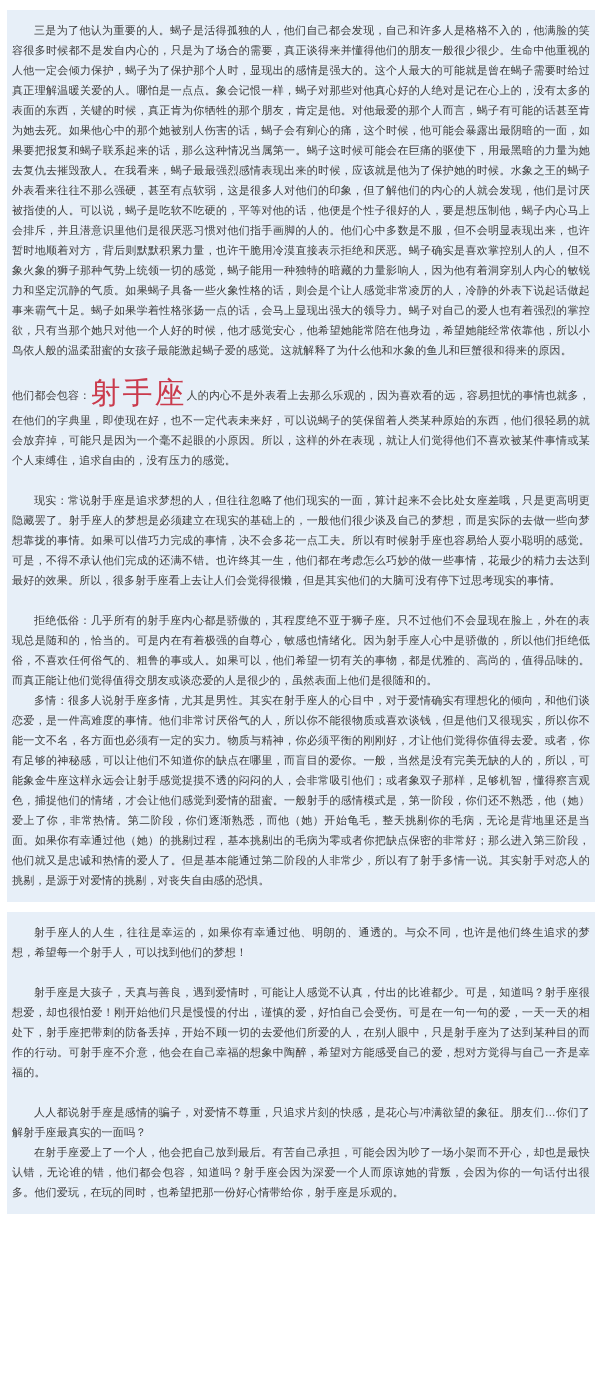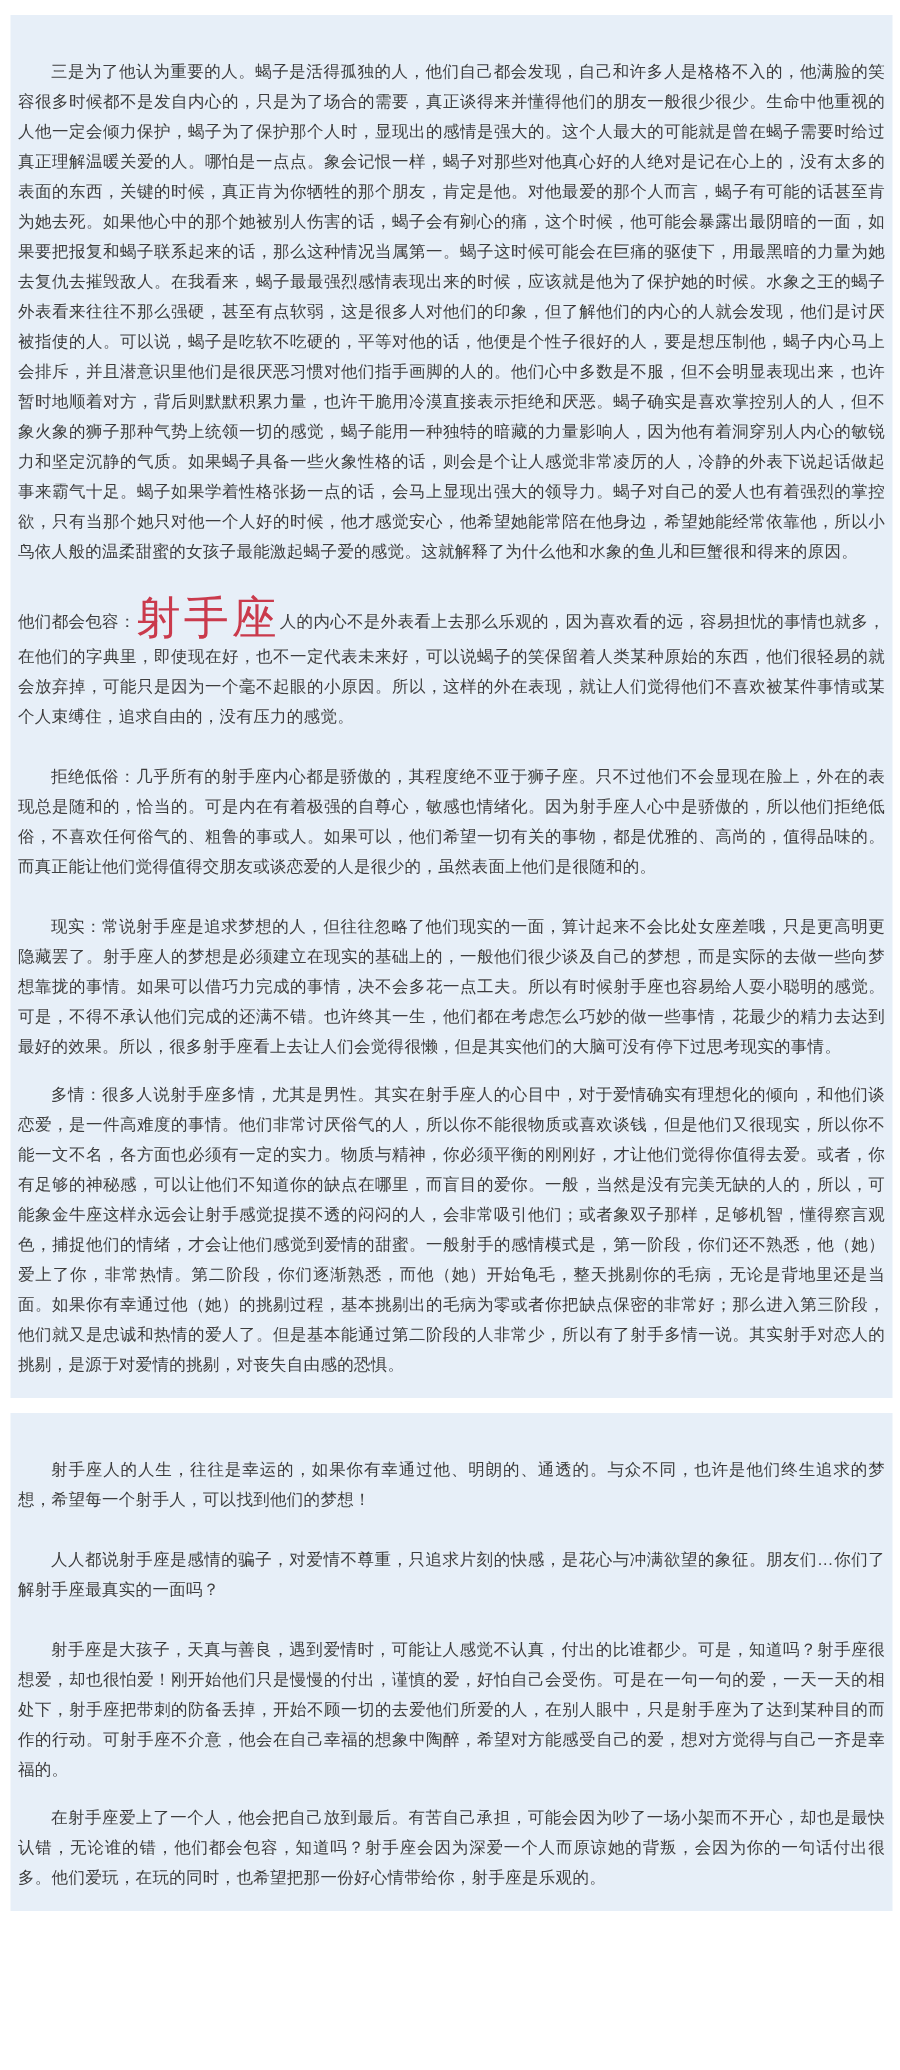--- a/index.html
+++ b/index.html
@@ -10,56 +10,56 @@
   .page {
     width: 600px;
     min-height: 1380px;
     box-sizing: border-box;
     padding: 10px 5px 6px 7px;
     background: #ffffff;
     font-family: "Liberation Sans", "DejaVu Sans", sans-serif;
   }
   .panel {
     background: var(--panel-bg, #e7eff8);
-    padding: 28px 5px 12px 5px;
+    padding: 10px 5px 12px 5px;
   }
   .panel + .panel {
     margin-top: 10px;
   }
   .para {
     margin: 20px 0 0 0;
     font-size: 11px;
     line-height: 20px;
     letter-spacing: 0.2px;
     color: var(--text-color, #3d3d3d);
     text-indent: 2em;
     text-align: justify;
   }
   .para:first-child { margin-top: 0; }
-  .para.no-gap { margin-top: 12px; }
+  .para.no-gap { margin-top: 0; }
   .para.heading-line { text-indent: 0; }
   .big-red {
     font-size: 30px;
     line-height: 30px;
     color: var(--accent-red, #ca3a4c);
-    font-family: Liberation Sans, sans-serif;
+    font-family: Liberation Mono, monospace;
     letter-spacing: 2px;
     vertical-align: -4px;
   }
 </style>
 </head>
 <body style="background: rgb(255, 255, 255);">
 
 <div class="page" style="--panel-bg: #e7eff8; --text-color: #3d3d3d; --accent-red: #ca3a4c;">
   <div class="panel">
       <p class="para">三是为了他认为重要的人。蝎子是活得孤独的人，他们自己都会发现，自己和许多人是格格不入的，他满脸的笑容很多时候都不是发自内心的，只是为了场合的需要，真正谈得来并懂得他们的朋友一般很少很少。生命中他重视的人他一定会倾力保护，蝎子为了保护那个人时，显现出的感情是强大的。这个人最大的可能就是曾在蝎子需要时给过真正理解温暖关爱的人。哪怕是一点点。象会记恨一样，蝎子对那些对他真心好的人绝对是记在心上的，没有太多的表面的东西，关键的时候，真正肯为你牺牲的那个朋友，肯定是他。对他最爱的那个人而言，蝎子有可能的话甚至肯为她去死。如果他心中的那个她被别人伤害的话，蝎子会有剜心的痛，这个时候，他可能会暴露出最阴暗的一面，如果要把报复和蝎子联系起来的话，那么这种情况当属第一。蝎子这时候可能会在巨痛的驱使下，用最黑暗的力量为她去复仇去摧毁敌人。在我看来，蝎子最最强烈感情表现出来的时候，应该就是他为了保护她的时候。水象之王的蝎子外表看来往往不那么强硬，甚至有点软弱，这是很多人对他们的印象，但了解他们的内心的人就会发现，他们是讨厌被指使的人。可以说，蝎子是吃软不吃硬的，平等对他的话，他便是个性子很好的人，要是想压制他，蝎子内心马上会排斥，并且潜意识里他们是很厌恶习惯对他们指手画脚的人的。他们心中多数是不服，但不会明显表现出来，也许暂时地顺着对方，背后则默默积累力量，也许干脆用冷漠直接表示拒绝和厌恶。蝎子确实是喜欢掌控别人的人，但不象火象的狮子那种气势上统领一切的感觉，蝎子能用一种独特的暗藏的力量影响人，因为他有着洞穿别人内心的敏锐力和坚定沉静的气质。如果蝎子具备一些火象性格的话，则会是个让人感觉非常凌厉的人，冷静的外表下说起话做起事来霸气十足。蝎子如果学着性格张扬一点的话，会马上显现出强大的领导力。蝎子对自己的爱人也有着强烈的掌控欲，只有当那个她只对他一个人好的时候，他才感觉安心，他希望她能常陪在他身边，希望她能经常依靠他，所以小鸟依人般的温柔甜蜜的女孩子最能激起蝎子爱的感觉。这就解释了为什么他和水象的鱼儿和巨蟹很和得来的原因。</p>
       <p class="para heading-line"><span>他们都会包容：</span><span class="big-red">射手座</span><span>人的内心不是外表看上去那么乐观的，因为喜欢看的远，容易担忧的事情也就多，在他们的字典里，即使现在好，也不一定代表未来好，可以说蝎子的笑保留着人类某种原始的东西，他们很轻易的就会放弃掉，可能只是因为一个毫不起眼的小原因。所以，这样的外在表现，就让人们觉得他们不喜欢被某件事情或某个人束缚住，追求自由的，没有压力的感觉。</span></p>
+      <p class="para">现实：常说射手座是追求梦想的人，但往往忽略了他们现实的一面，算计起来不会比处女座差哦，只是更高明更隐藏罢了。射手座人的梦想是必须建立在现实的基础上的，一般他们很少谈及自己的梦想，而是实际的去做一些向梦想靠拢的事情。如果可以借巧力完成的事情，决不会多花一点工夫。所以有时候射手座也容易给人耍小聪明的感觉。可是，不得不承认他们完成的还满不错。也许终其一生，他们都在考虑怎么巧妙的做一些事情，花最少的精力去达到最好的效果。所以，很多射手座看上去让人们会觉得很懒，但是其实他们的大脑可没有停下过思考现实的事情。</p>
       <p class="para">拒绝低俗：几乎所有的射手座内心都是骄傲的，其程度绝不亚于狮子座。只不过他们不会显现在脸上，外在的表现总是随和的，恰当的。可是内在有着极强的自尊心，敏感也情绪化。因为射手座人心中是骄傲的，所以他们拒绝低俗，不喜欢任何俗气的、粗鲁的事或人。如果可以，他们希望一切有关的事物，都是优雅的、高尚的，值得品味的。而真正能让他们觉得值得交朋友或谈恋爱的人是很少的，虽然表面上他们是很随和的。</p>
-      <p class="para">现实：常说射手座是追求梦想的人，但往往忽略了他们现实的一面，算计起来不会比处女座差哦，只是更高明更隐藏罢了。射手座人的梦想是必须建立在现实的基础上的，一般他们很少谈及自己的梦想，而是实际的去做一些向梦想靠拢的事情。如果可以借巧力完成的事情，决不会多花一点工夫。所以有时候射手座也容易给人耍小聪明的感觉。可是，不得不承认他们完成的还满不错。也许终其一生，他们都在考虑怎么巧妙的做一些事情，花最少的精力去达到最好的效果。所以，很多射手座看上去让人们会觉得很懒，但是其实他们的大脑可没有停下过思考现实的事情。</p>
       <p class="para no-gap">多情：很多人说射手座多情，尤其是男性。其实在射手座人的心目中，对于爱情确实有理想化的倾向，和他们谈恋爱，是一件高难度的事情。他们非常讨厌俗气的人，所以你不能很物质或喜欢谈钱，但是他们又很现实，所以你不能一文不名，各方面也必须有一定的实力。物质与精神，你必须平衡的刚刚好，才让他们觉得你值得去爱。或者，你有足够的神秘感，可以让他们不知道你的缺点在哪里，而盲目的爱你。一般，当然是没有完美无缺的人的，所以，可能象金牛座这样永远会让射手感觉捉摸不透的闷闷的人，会非常吸引他们；或者象双子那样，足够机智，懂得察言观色，捕捉他们的情绪，才会让他们感觉到爱情的甜蜜。一般射手的感情模式是，第一阶段，你们还不熟悉，他（她）爱上了你，非常热情。第二阶段，你们逐渐熟悉，而他（她）开始龟毛，整天挑剔你的毛病，无论是背地里还是当面。如果你有幸通过他（她）的挑剔过程，基本挑剔出的毛病为零或者你把缺点保密的非常好；那么进入第三阶段，他们就又是忠诚和热情的爱人了。但是基本能通过第二阶段的人非常少，所以有了射手多情一说。其实射手对恋人的挑剔，是源于对爱情的挑剔，对丧失自由感的恐惧。</p>
     </div>
   <div class="panel">
       <p class="para">射手座人的人生，往往是幸运的，如果你有幸通过他、明朗的、通透的。与众不同，也许是他们终生追求的梦想，希望每一个射手人，可以找到他们的梦想！</p>
+      <p class="para">射手座是大孩子，天真与善良，遇到爱情时，可能让人感觉不认真，付出的比谁都少。可是，知道吗？射手座很想爱，却也很怕爱！刚开始他们只是慢慢的付出，谨慎的爱，好怕自己会受伤。可是在一句一句的爱，一天一天的相处下，射手座把带刺的防备丢掉，开始不顾一切的去爱他们所爱的人，在别人眼中，只是射手座为了达到某种目的而作的行动。可射手座不介意，他会在自己幸福的想象中陶醉，希望对方能感受自己的爱，想对方觉得与自己一齐是幸福的。</p>
       <p class="para">人人都说射手座是感情的骗子，对爱情不尊重，只追求片刻的快感，是花心与冲满欲望的象征。朋友们…你们了解射手座最真实的一面吗？</p>
-      <p class="para">射手座是大孩子，天真与善良，遇到爱情时，可能让人感觉不认真，付出的比谁都少。可是，知道吗？射手座很想爱，却也很怕爱！刚开始他们只是慢慢的付出，谨慎的爱，好怕自己会受伤。可是在一句一句的爱，一天一天的相处下，射手座把带刺的防备丢掉，开始不顾一切的去爱他们所爱的人，在别人眼中，只是射手座为了达到某种目的而作的行动。可射手座不介意，他会在自己幸福的想象中陶醉，希望对方能感受自己的爱，想对方觉得与自己一齐是幸福的。</p>
       <p class="para no-gap">在射手座爱上了一个人，他会把自己放到最后。有苦自己承担，可能会因为吵了一场小架而不开心，却也是最快认错，无论谁的错，他们都会包容，知道吗？射手座会因为深爱一个人而原谅她的背叛，会因为你的一句话付出很多。他们爱玩，在玩的同时，也希望把那一份好心情带给你，射手座是乐观的。</p>
     </div>
 </div>
 
 </body></html>

